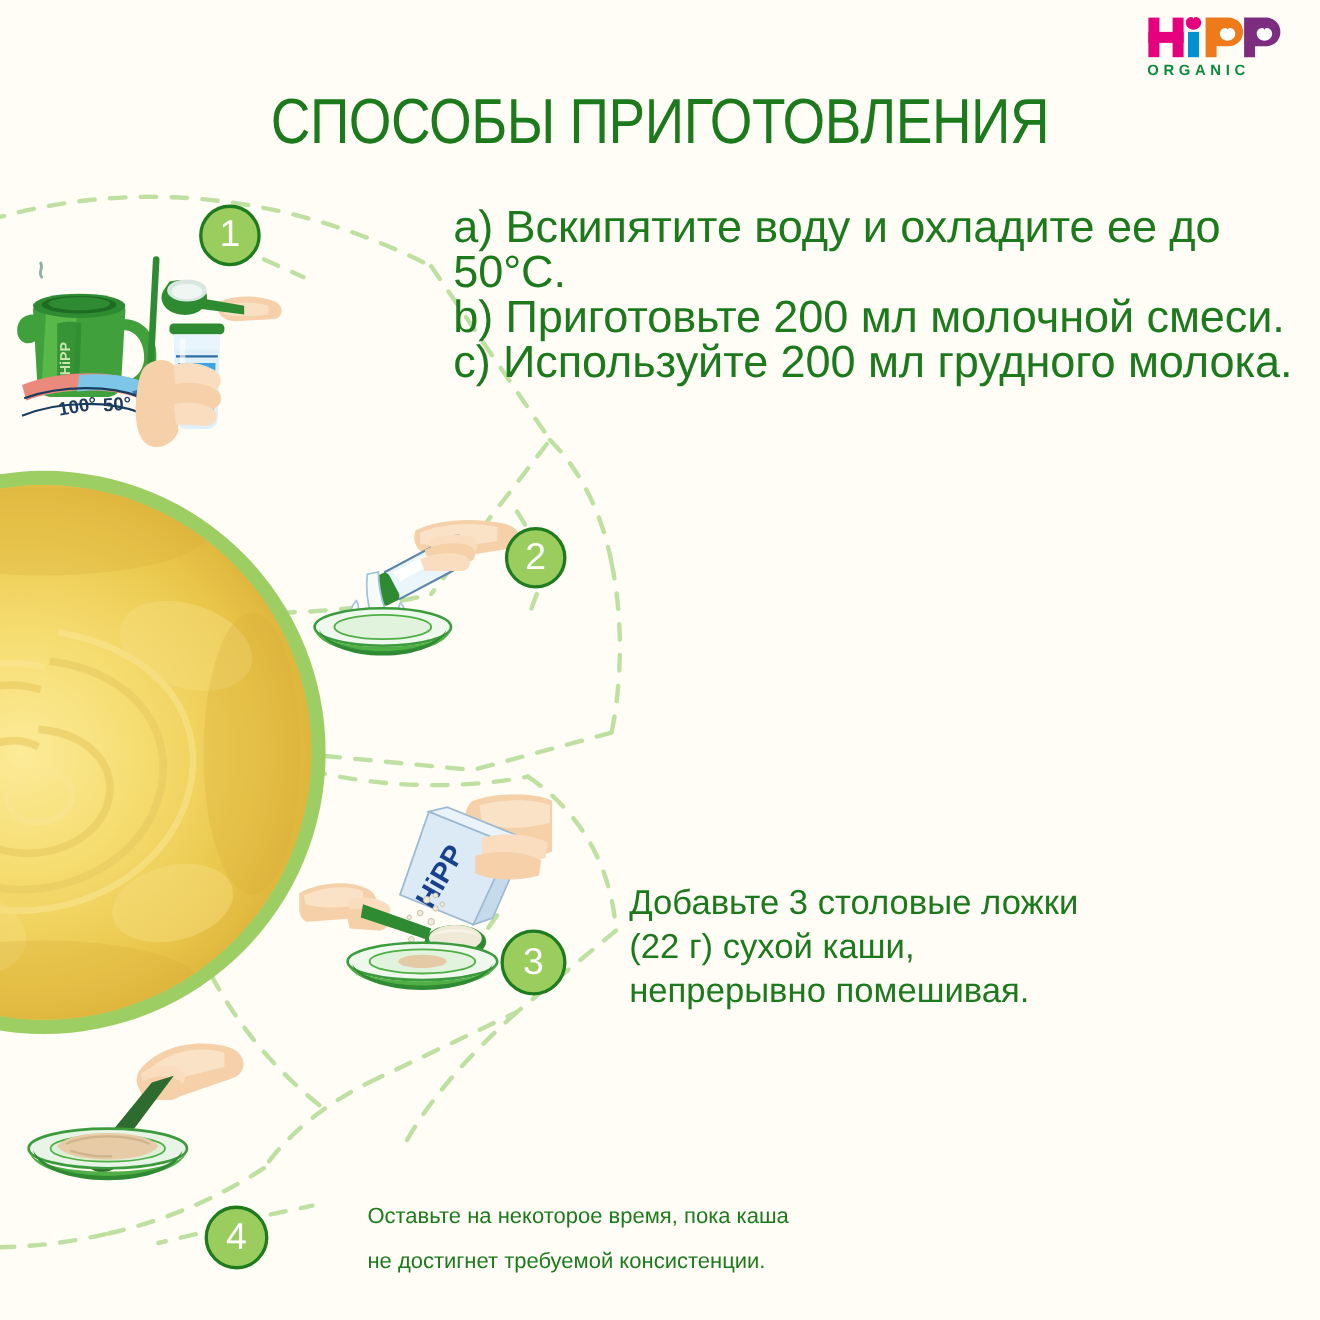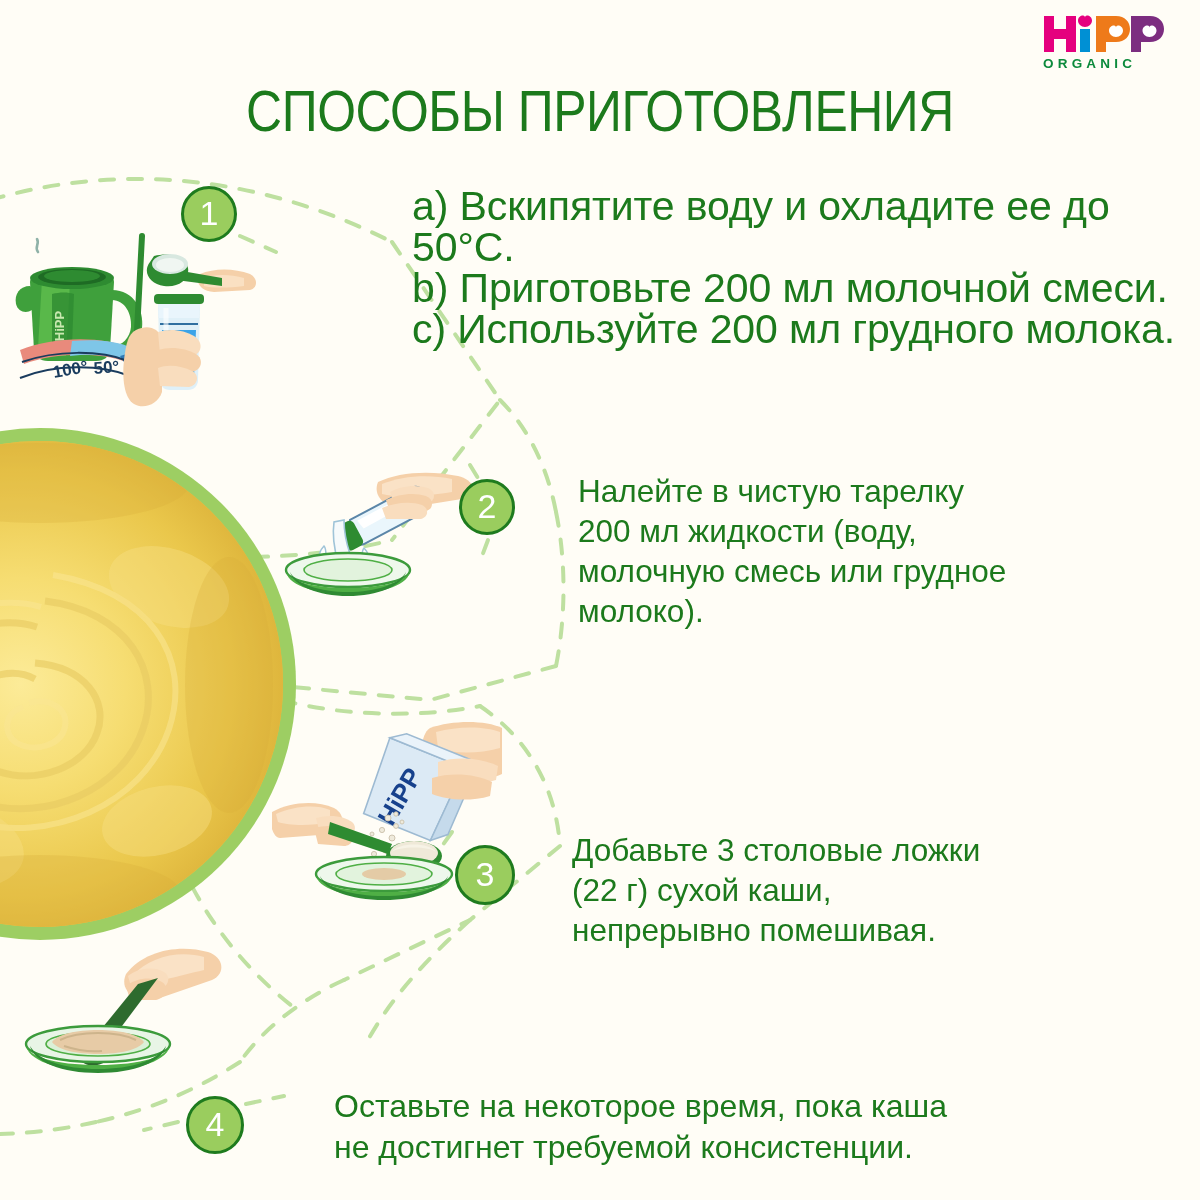--- a/index.html
+++ b/index.html
@@ -128,29 +128,29 @@
     line-height: 41px;
     letter-spacing: -0.1px;
   }
   #text-2 {
     left: 578px; top: 471px;
     width: 600px;
     font-size: 31.5px;
     line-height: 40px;
   }
   #text-3 {
-    left: 572px; top: 830px;
+    left: 572px; top: 800px;
     width: 600px;
     font-size: 31.5px;
     line-height: 40px;
   }
   #text-4 {
     left: 334px; top: 1086px;
     width: 800px;
-    font-size: 32px;
+    font-size: 20px;
     line-height: 41px;
   }
 
   
   .illus { position: absolute; }
   #illus-1 { left: 8px;  top: 228px; width: 250px; height: 190px; }
   #illus-2 { left: 282px; top: 470px; width: 212px; height: 128px; }
   #illus-3 { left: 272px; top: 722px; width: 230px; height: 178px; }
   #illus-4 { left: 14px;  top: 940px; width: 212px; height: 140px; }
 </style>
@@ -424,23 +424,19 @@
   </svg>
 
   <div class="step-badge" id="badge-1">1</div>
   <div class="step-badge" id="badge-2">2</div>
   <div class="step-badge" id="badge-3">3</div>
   <div class="step-badge" id="badge-4">4</div>
 
   <div class="step-text" id="text-1">a) Вскипятите воду и охладите ее до 50°C.
 b) Приготовьте 200 мл молочной смеси.
 c) Используйте 200 мл грудного молока.</div>
-  <div class="step-text" id="text-2">Налейте в чистую тарелку
-200 мл жидкости (воду,
-молочную смесь или грудное
-молоко).</div>
   <div class="step-text" id="text-3">Добавьте 3 столовые ложки
 (22 г) сухой каши,
 непрерывно помешивая.</div>
   <div class="step-text" id="text-4">Оставьте на некоторое время, пока каша
 не достигнет требуемой консистенции.</div>
 
 </div>
 
 </body></html>

